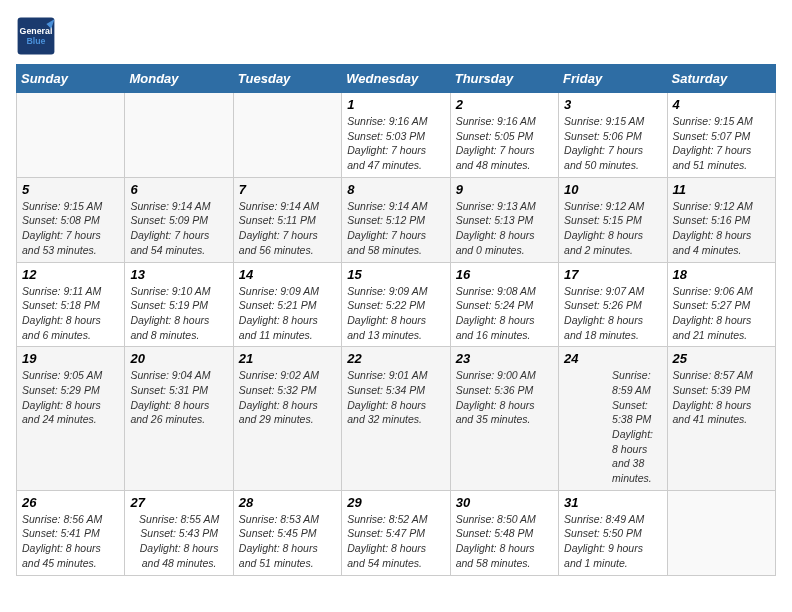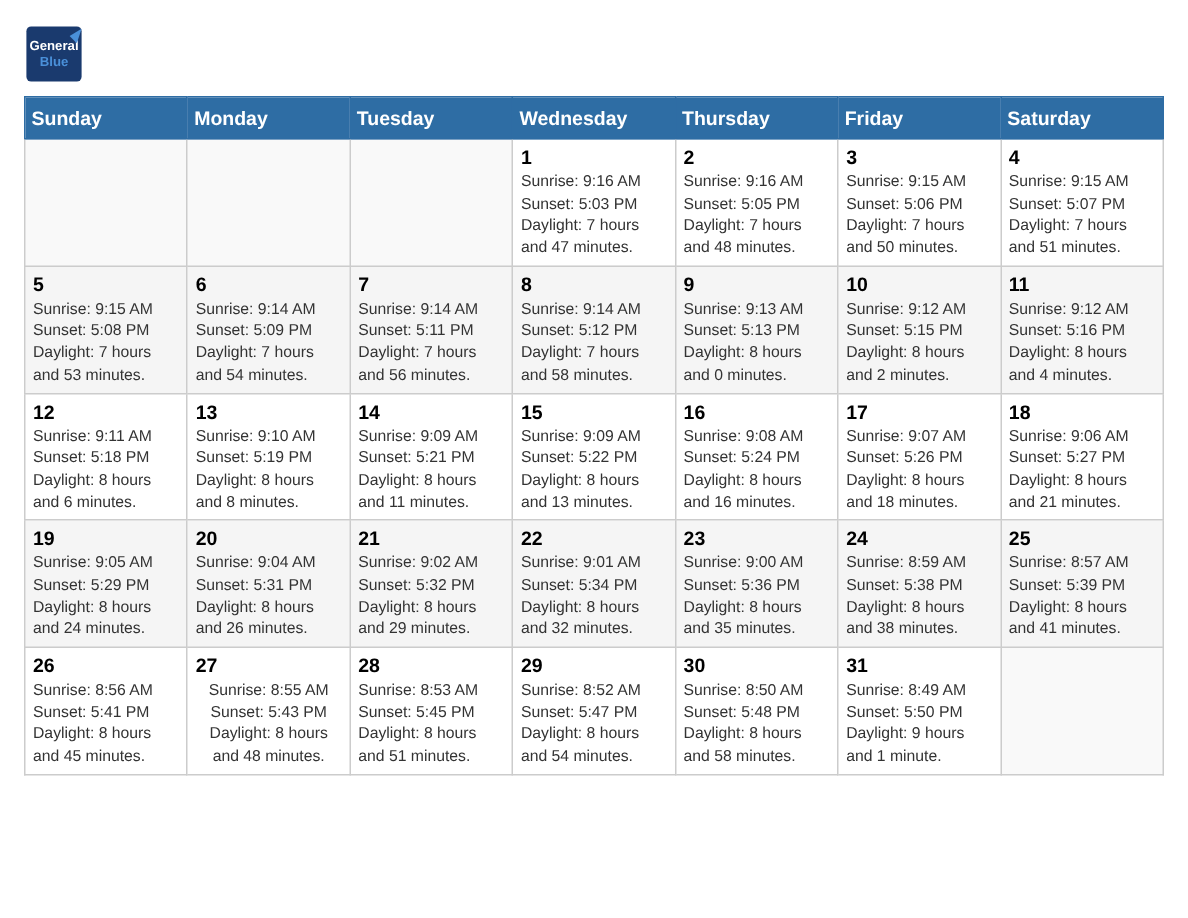--- a/index.html
+++ b/index.html
@@ -35,20 +35,21 @@
       color: #1a3a6e;
     }
     .subtitle {
       font-size: 16px;
       color: #333;
     }
     .calendar {
       width: 100%;
       border-collapse: collapse;
       font-size: 11px;
+      font-style: italic;
     }
     .calendar th {
       background-color: #2e6da4;
       color: #fff;
       padding: 6px 4px;
       text-align: left;
       font-size: 13px;
       font-weight: bold;
       border: 1px solid #2e6da4;
     }
@@ -275,21 +276,21 @@
         </td>
         <td>
           <span class="day-num">23</span>
           <div class="day-info" style="white-space: pre-line;">Sunrise: 9:00 AM
 Sunset: 5:36 PM
 Daylight: 8 hours
 and 35 minutes.</div>
         </td>
         <td>
           <span class="day-num">24</span>
-          <div class="day-info" style="white-space: pre-line;">Sunrise: 8:59 AM
+          <div class="day-info" style="white-space: pre-line; margin-left: 48px;">Sunrise: 8:59 AM
 Sunset: 5:38 PM
 Daylight: 8 hours
 and 38 minutes.</div>
         </td>
         <td>
           <span class="day-num">25</span>
           <div class="day-info" style="white-space: pre-line;">Sunrise: 8:57 AM
 Sunset: 5:39 PM
 Daylight: 8 hours
 and 41 minutes.</div>

